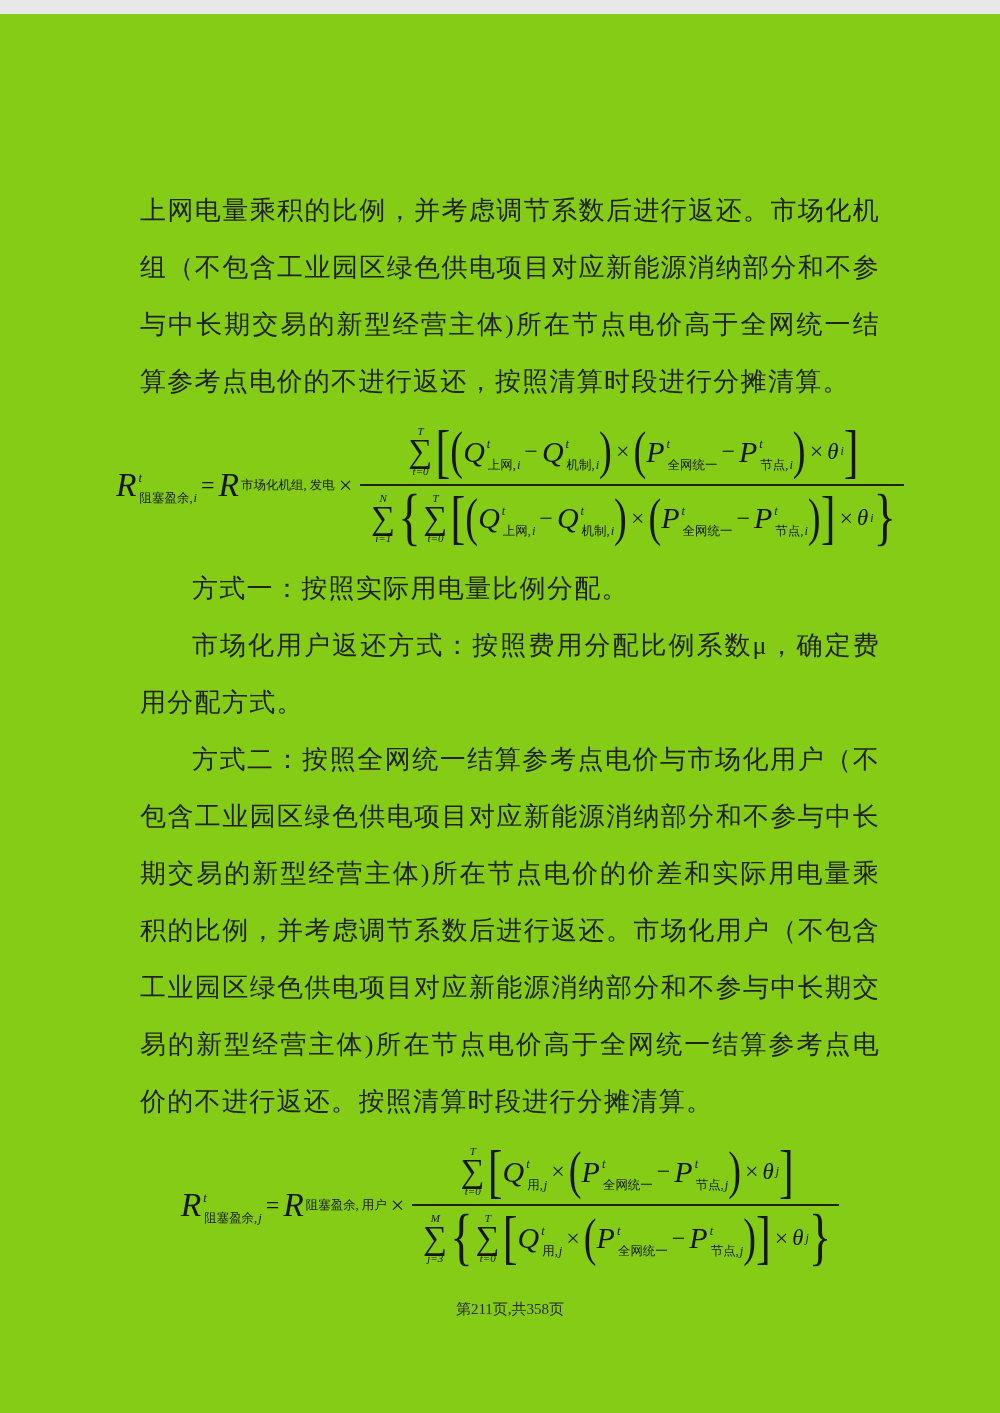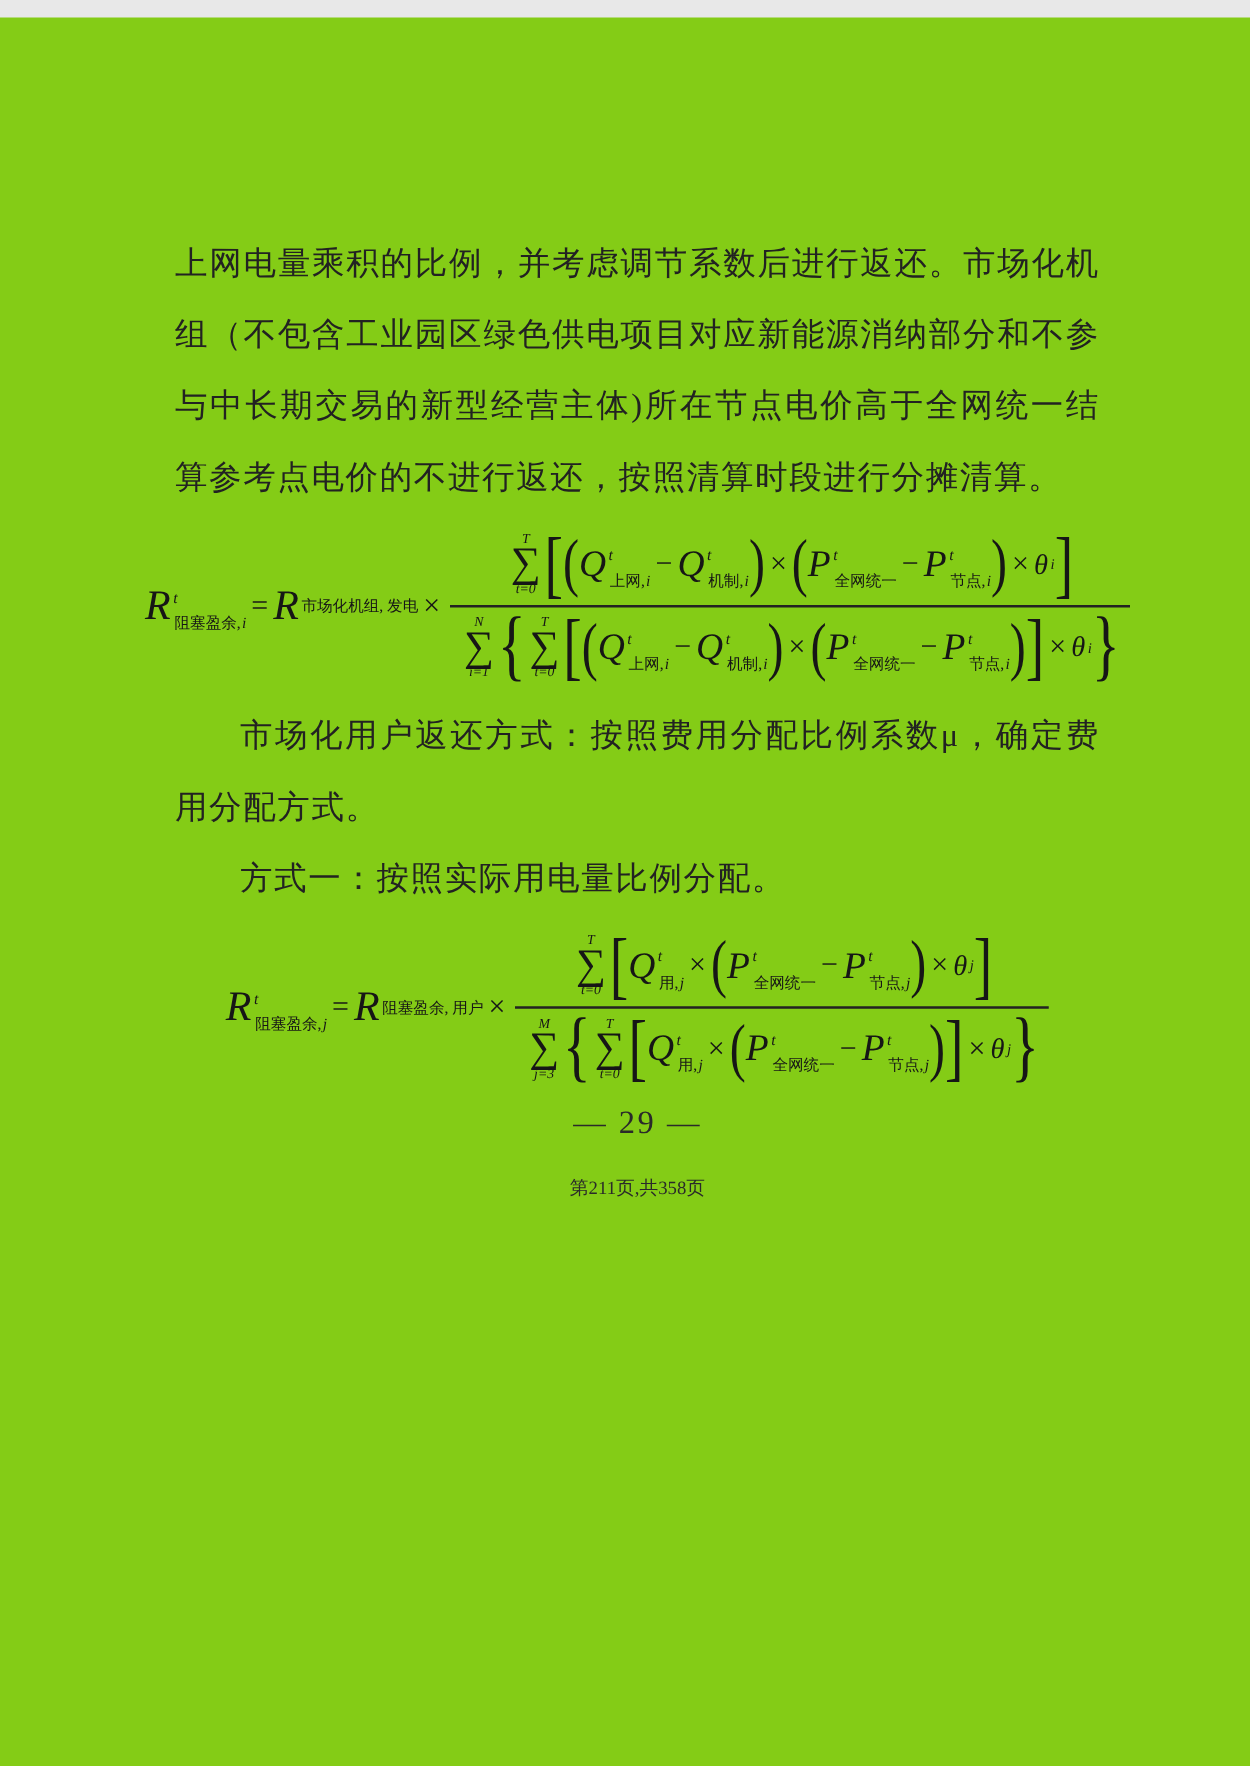--- a/index.html
+++ b/index.html
@@ -177,22 +177,23 @@
           <span class="op">×</span>
           <span class="tvar theta">
             <span class="it">θ</span>
               <span class="subonly it">i</span>
           </span>
           <span class="bbr">}</span>
         </span>
       </span>
     </div>
 
+    <p class="para indent">方式一：按照实际用电量比例分配。</p>
     <p class="para indent">市场化用户返还方式：按照费用分配比例系数μ，确定费用分配方式。</p>
-    <p class="para indent">方式一：按照实际用电量比例分配。</p>
+    <p class="para indent">方式二：按照全网统一结算参考点电价与市场化用户（不包含工业园区绿色供电项目对应新能源消纳部分和不参与中长期交易的新型经营主体)所在节点电价的价差和实际用电量乘积的比例，并考虑调节系数后进行返还。市场化用户（不包含工业园区绿色供电项目对应新能源消纳部分和不参与中长期交易的新型经营主体)所在节点电价高于全网统一结算参考点电价的不进行返还。按照清算时段进行分摊清算。</p>
 
     <div class="formula">
       <span class="f-row">
         <span class="tvar">
           <span class="base-lg">R</span>
           <span class="supsub">
             <span class="sup it">t</span>
             <span class="sub"><span>阻塞盈余,</span><span class="it">j</span></span>
           </span>
         </span>
@@ -287,16 +288,15 @@
           <span class="op">×</span>
           <span class="tvar theta">
             <span class="it">θ</span>
               <span class="subonly it">j</span>
           </span>
           <span class="bbr">}</span>
         </span>
       </span>
     </div>
 
-    <div class="pageno">— 29 —</div>
     <div class="footer">第211页,共358页</div>
   </div>
 </div>
 
 </body></html>

